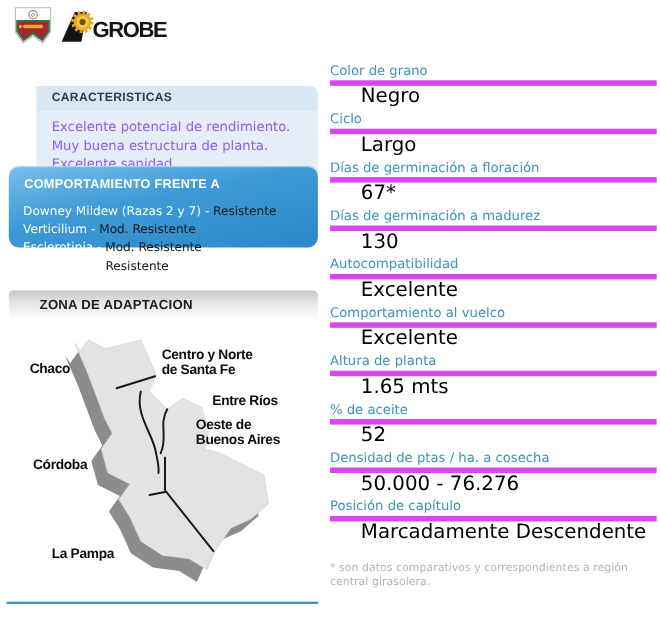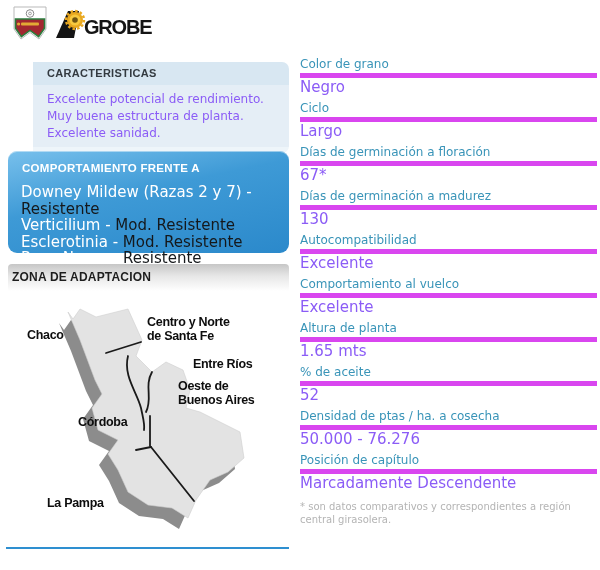--- a/index.html
+++ b/index.html
@@ -8,54 +8,54 @@
     font-family:"DejaVu Sans",sans-serif;overflow:hidden;
     -webkit-font-smoothing:antialiased;
   }
   *{box-sizing:border-box;}
 
   
   .badge-logo{position:absolute;left:10px;top:6px;width:40px;height:38px;}
   .agrobel-logo{position:absolute;left:56px;top:9px;width:96px;height:31px;}
 
   
-  .box-carac{position:absolute;left:8px;top:62px;width:281px;border-radius:7px;overflow:hidden;padding-left:25px;}
+  .box-carac{position:absolute;left:8px;top:78px;width:281px;border-radius:7px;overflow:hidden;padding-left:25px;}
   .box-carac .hd{height:23px;background:#d8e7f2;font-family:"Liberation Sans",sans-serif;
     font-weight:bold;font-size:11px;letter-spacing:.3px;color:#333a40;line-height:23px;padding-left:14px;}
   .box-carac .bd{background:#e5eef6;padding:6px 14px 5px;font-size:12px;color:#8b5cf6;line-height:17px;}
   .box-carac .ft{height:6px;background:#eef5fa;}
 
-  .box-comp{position:absolute;left:8px;top:151px;width:281px;height:102px;border-radius:9px;
+  .box-comp{position:absolute;left:8px;top:151px;width:281px;height:74px;border-radius:9px;
     background:linear-gradient(168deg,#78c0ec 0%,#3e9ad6 42%,#2b89cb 100%);
     box-shadow:inset 0 1px 0 rgba(255,255,255,.45);}
   .box-comp .hd{padding:11px 0 0 14px;font-family:"Liberation Sans",sans-serif;font-weight:bold;
     font-size:11.5px;letter-spacing:.3px;color:#ffffff;}
-  .box-comp .list{padding:10px 4px 0 13px;font-size:15px;line-height:16.5px;color:#ffffff;}
+  .box-comp .list{padding:10px 4px 0 13px;font-size:11px;line-height:16.5px;color:#ffffff;}
   .box-comp .beh-val{color:#15181b;}
 
   .zona-hd{position:absolute;left:8px;top:264px;width:281px;height:27px;border-radius:4px 4px 0 0;
     background:linear-gradient(180deg,#c6c6c6 0%,#e7e7e7 45%,#ffffff 100%);
     font-family:"Liberation Sans",sans-serif;font-weight:bold;font-size:12px;letter-spacing:.2px;
-    color:#1d1d1d;line-height:27px;padding-left:4px;}
+    color:#1d1d1d;line-height:27px;padding-left:28px;}
 
   .map-area{position:absolute;left:0;top:296px;width:300px;height:254px;}
   .map-svg{position:absolute;left:40px;top:0;}
   .map-label{position:absolute;font-family:"Liberation Sans",sans-serif;font-weight:bold;
     font-size:12.5px;letter-spacing:-.3px;color:#0d0d0d;line-height:13.5px;white-space:nowrap;}
   .map-label.center{white-space:normal;}
 
   .blue-line{position:absolute;left:6px;top:547px;width:283px;height:2px;background:#2e8fd0;}
 
   
   .specs{position:absolute;left:300px;top:57px;width:297px;}
   .field{margin-bottom:7px;}
   .field-label{font-size:12px;line-height:15px;color:#3994b8;padding-bottom:1px;
     border-bottom:5px solid #d946ef;}
-  .field-value{font-size:15px;line-height:13px;color:#8b5cf6;padding-top:3px;}
-  .footnote{margin-top:10px;font-size:10px;line-height:13px;color:#b4b4b4;width:292px;}
+  .field-value{font-size:18px;line-height:13px;color:#000000;padding-top:3px;margin-left:28px;}
+  .footnote{margin-top:20px;font-size:10px;line-height:13px;color:#b4b4b4;width:292px;}
 </style>
 </head>
 <body>
 
 <div class="badge-logo">
   <svg width="40" height="38" viewBox="0 0 40 38">
     <path d="M4,1 H36 V23 L29,33 L20,26.5 L11,33 L4,23 Z" fill="#ffffff" stroke="#b9b9b9" stroke-width="1"></path>
     <circle cx="20" cy="7.5" r="3.8" fill="none" stroke="#8a8a8a" stroke-width="1"></circle>
     <circle cx="20" cy="7.5" r="1.4" fill="none" stroke="#8a8a8a" stroke-width="0.8"></circle>
     <path d="M5.5,13 H34.5 V22.3 L28.6,30.6 L20,24.4 L11.4,30.6 L5.5,22.3 Z" fill="#a22730" stroke="#2a7d3c" stroke-width="1.6"></path>
@@ -121,21 +121,21 @@
   <div class="map-label" style="left:27px;top:33px;">Chaco</div>
   <div class="map-label center" style="left:147px;top:20px;width:100px;">
     <div>Centro y Norte</div>
     <div>de Santa Fe</div>
   </div>
   <div class="map-label" style="left:193px;top:62px;">Entre Ríos</div>
   <div class="map-label center" style="left:178px;top:84px;width:100px;">
     <div>Oeste de</div>
     <div>Buenos Aires</div>
   </div>
-  <div class="map-label" style="left:30px;top:120px;margin-left:48px;">Córdoba</div>
+  <div class="map-label" style="left:30px;top:120px;">Córdoba</div>
   <div class="map-label" style="left:47px;top:201px;">La Pampa</div>
 </div>
 
 <div class="blue-line"></div>
 
 <div class="specs">
   <div class="field">
     <div class="field-label">Color de grano</div>
     <div class="field-value">Negro</div>
   </div>

